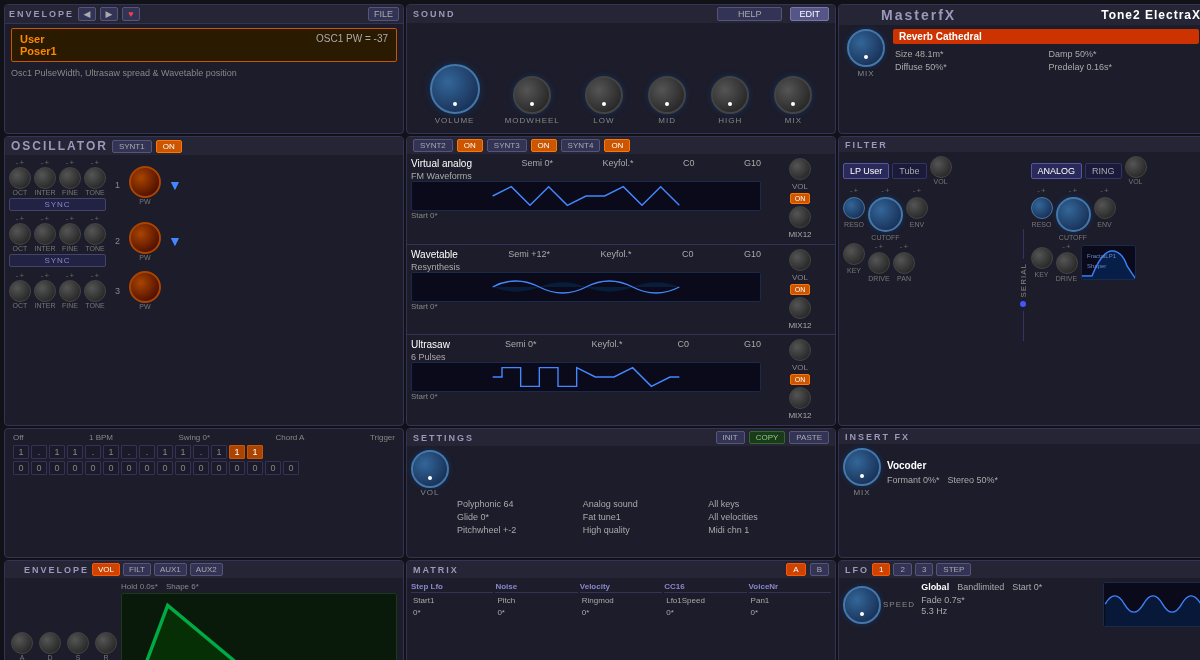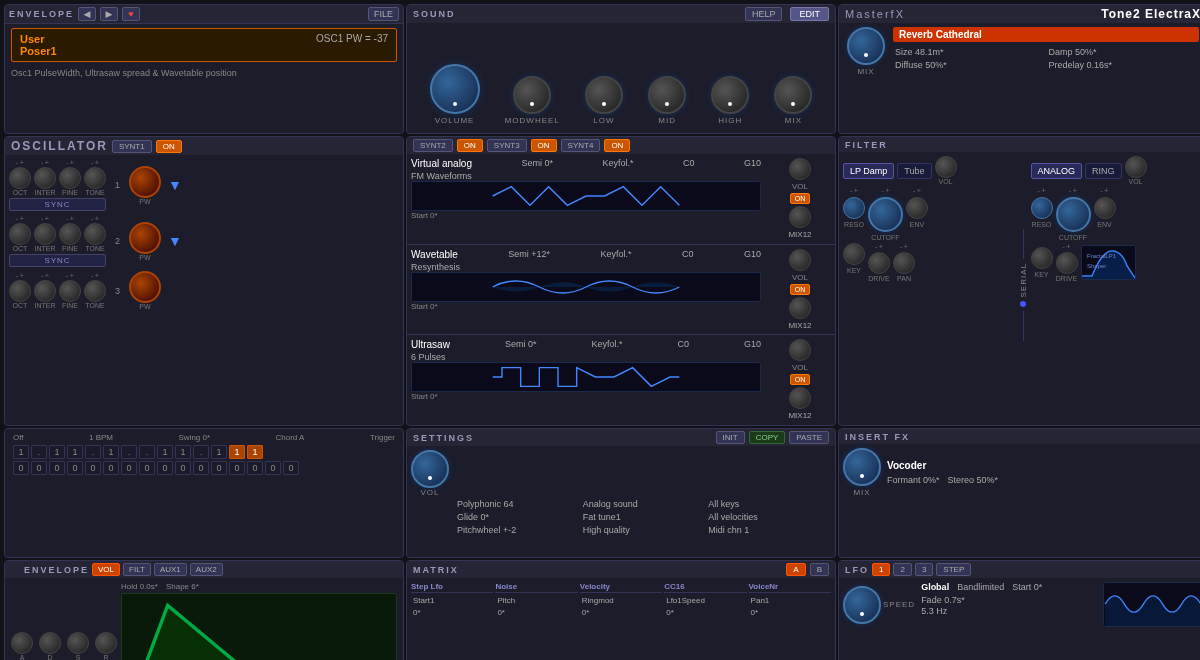--- a/index.html
+++ b/index.html
@@ -147,21 +147,21 @@
       font-size: 9px;
       font-weight: bold;
       color: #9999bb;
       letter-spacing: 2px;
     }
 
     .help-btn {
       background: #333355;
       border: 1px solid #555577;
       color: #aaa;
-      padding: 1px 6px;
+      padding: 1px 20px;
       font-size: 9px;
       cursor: pointer;
       border-radius: 2px;
       margin-left: auto;
     }
 
     .edit-btn {
       background: #555588;
       border: 1px solid #7777aa;
       color: #fff;
@@ -234,24 +234,25 @@
 
     .masterfx-header {
       background: #252535;
       display: flex;
       align-items: center;
       justify-content: space-between;
       padding: 2px 6px;
     }
 
     .masterfx-title {
-      font-size: 11px;
-      font-weight: normal;
+      font-size: 14px;
+      font-weight: bold;
       color: #9999bb;
       letter-spacing: 2px;
+      margin-left: 36px;
     }
 
     .masterfx-brand {
       font-size: 12px;
       font-weight: bold;
       color: #fff;
       letter-spacing: 1px;
     }
 
     .masterfx-content {
@@ -1241,21 +1242,21 @@
   </div>
 
   <div class="panel filter-panel">
     <div class="filter-header">
       <span class="filter-title">FILTER</span>
     </div>
     <div style="display:flex;padding:4px;gap:3px;height:calc(100% - 22px);">
 
       <div style="display:flex;flex-direction:column;gap:2px;flex:1;">
         <div style="display:flex;gap:3px;align-items:center;">
-          <button class="filter-type-btn filter-type-active">LP Damp</button>
+          <button class="filter-type-btn filter-type-active">LP User</button>
           <button class="filter-type-btn">Tube</button>
           <div style="display:flex;flex-direction:column;align-items:center;">
             <div class="small-knob"></div>
             <span class="knob-label-tiny">VOL</span>
           </div>
         </div>
         <div style="display:flex;gap:3px;">
           <div class="filter-knob-col">
             <div class="plus-minus">
                 <span class="pm-btn">-</span>

